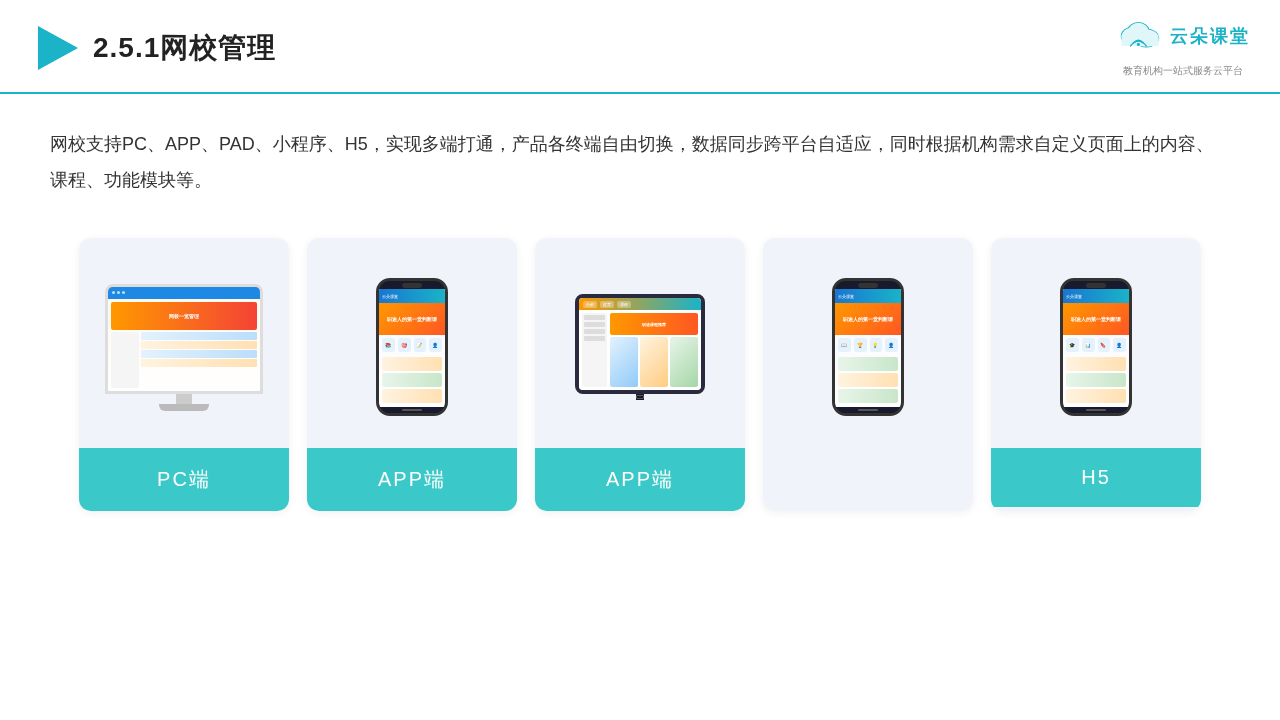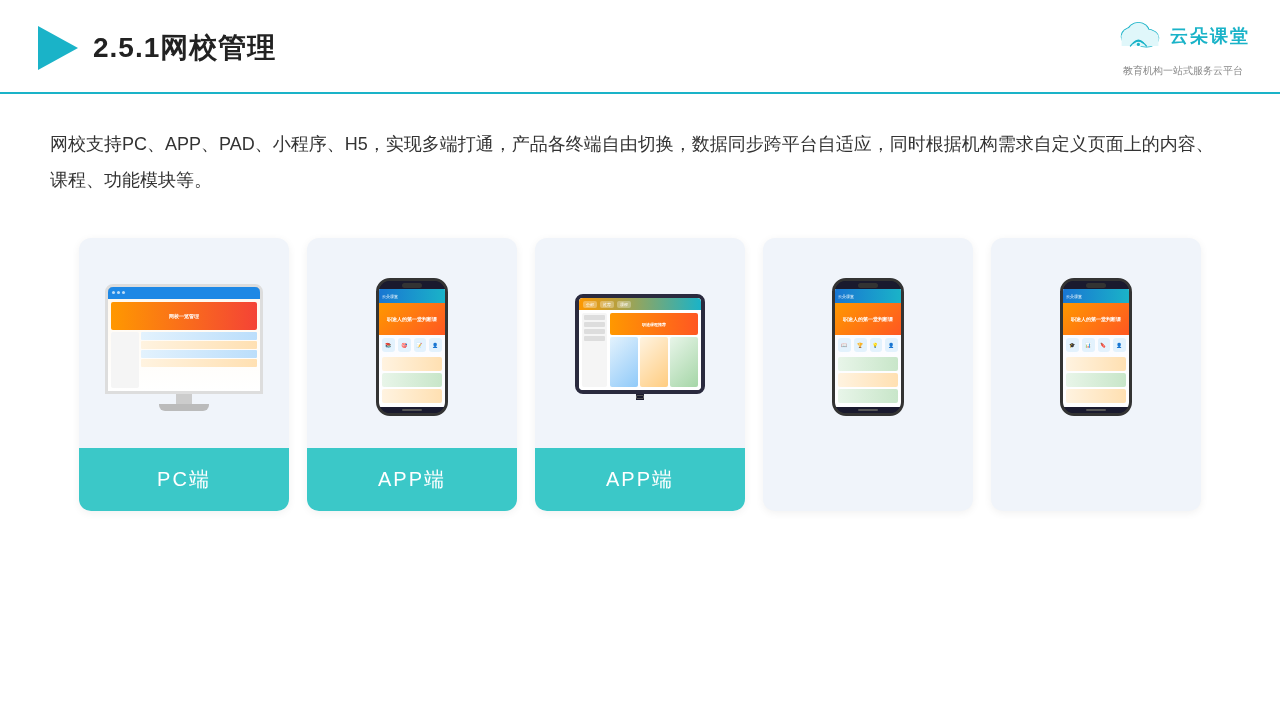--- a/index.html
+++ b/index.html
@@ -584,15 +584,16 @@
               <div class="ps-course-card2"></div>
               <div class="ps-course-card"></div>
             </div>
           </div>
           <div class="phone-bottom">
               <div class="phone-home-bar"></div>
             </div>
         </div>
       </div>
     </div>
+    <div class="card-label">H5</div>
   </div>
 
 </div>
 
 </body></html>

